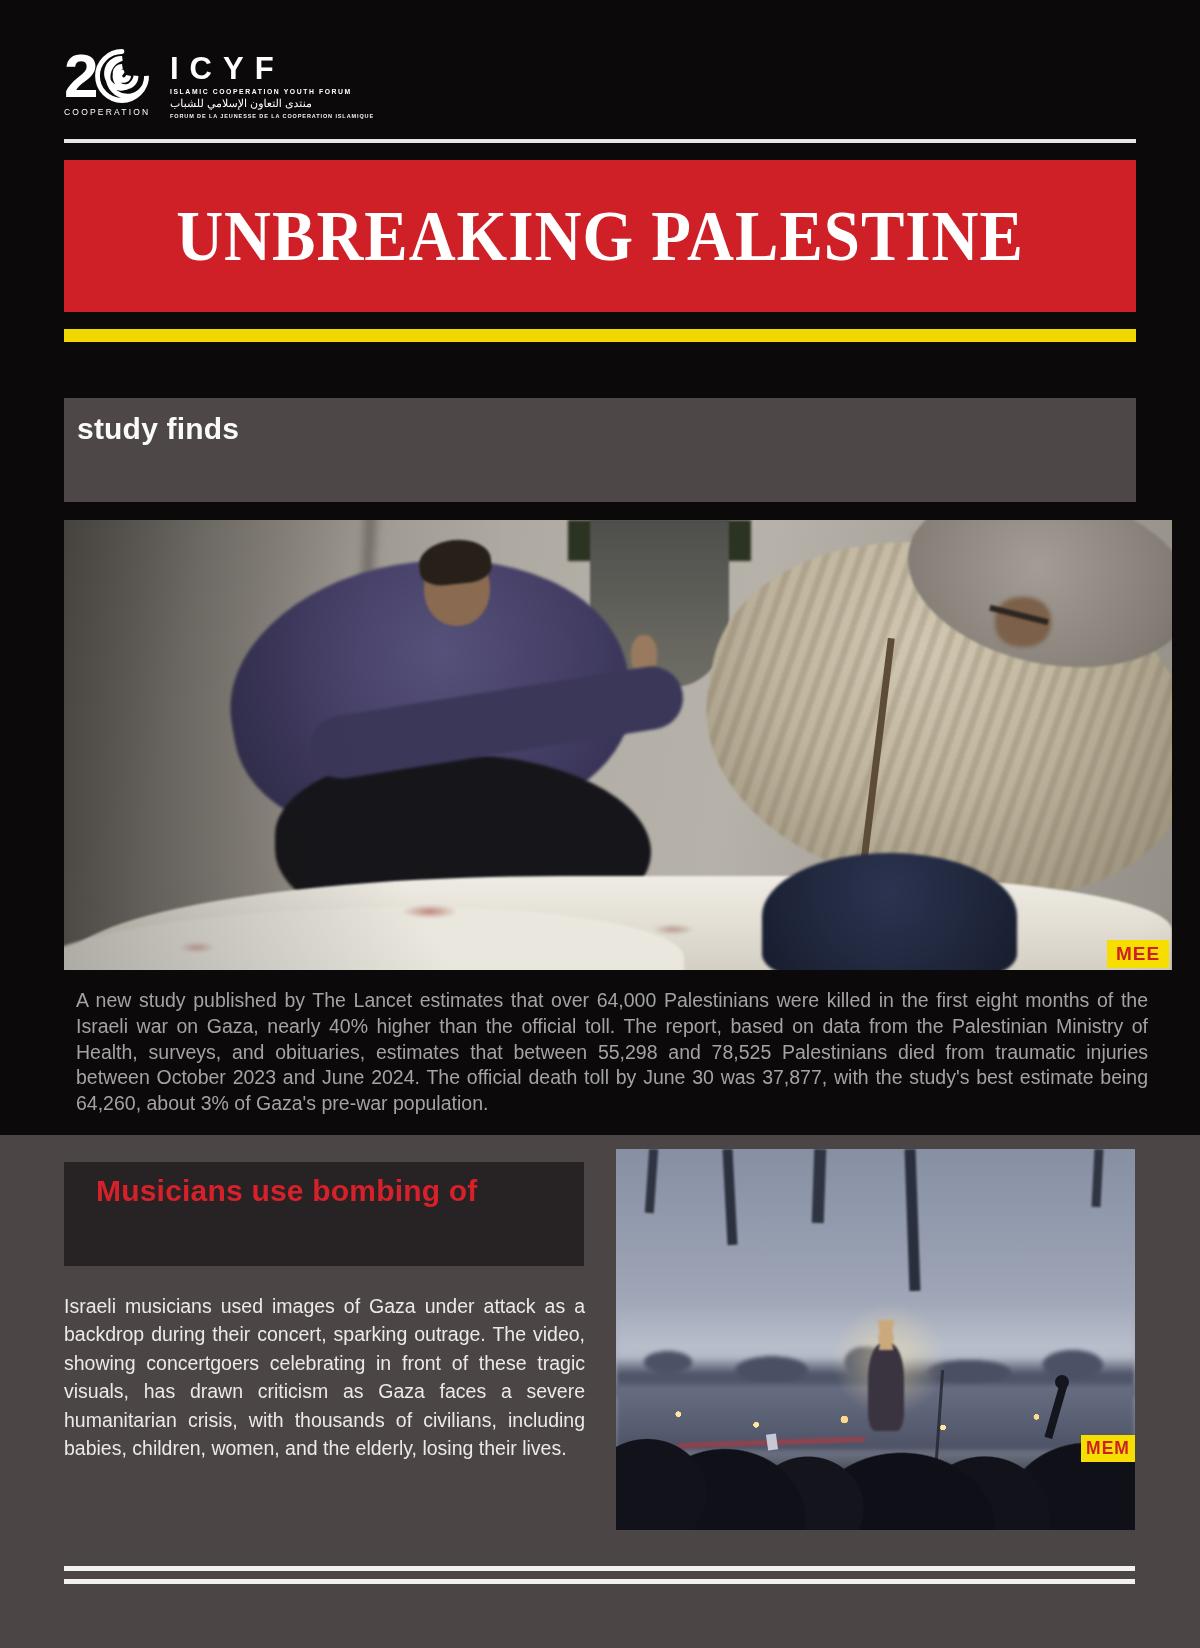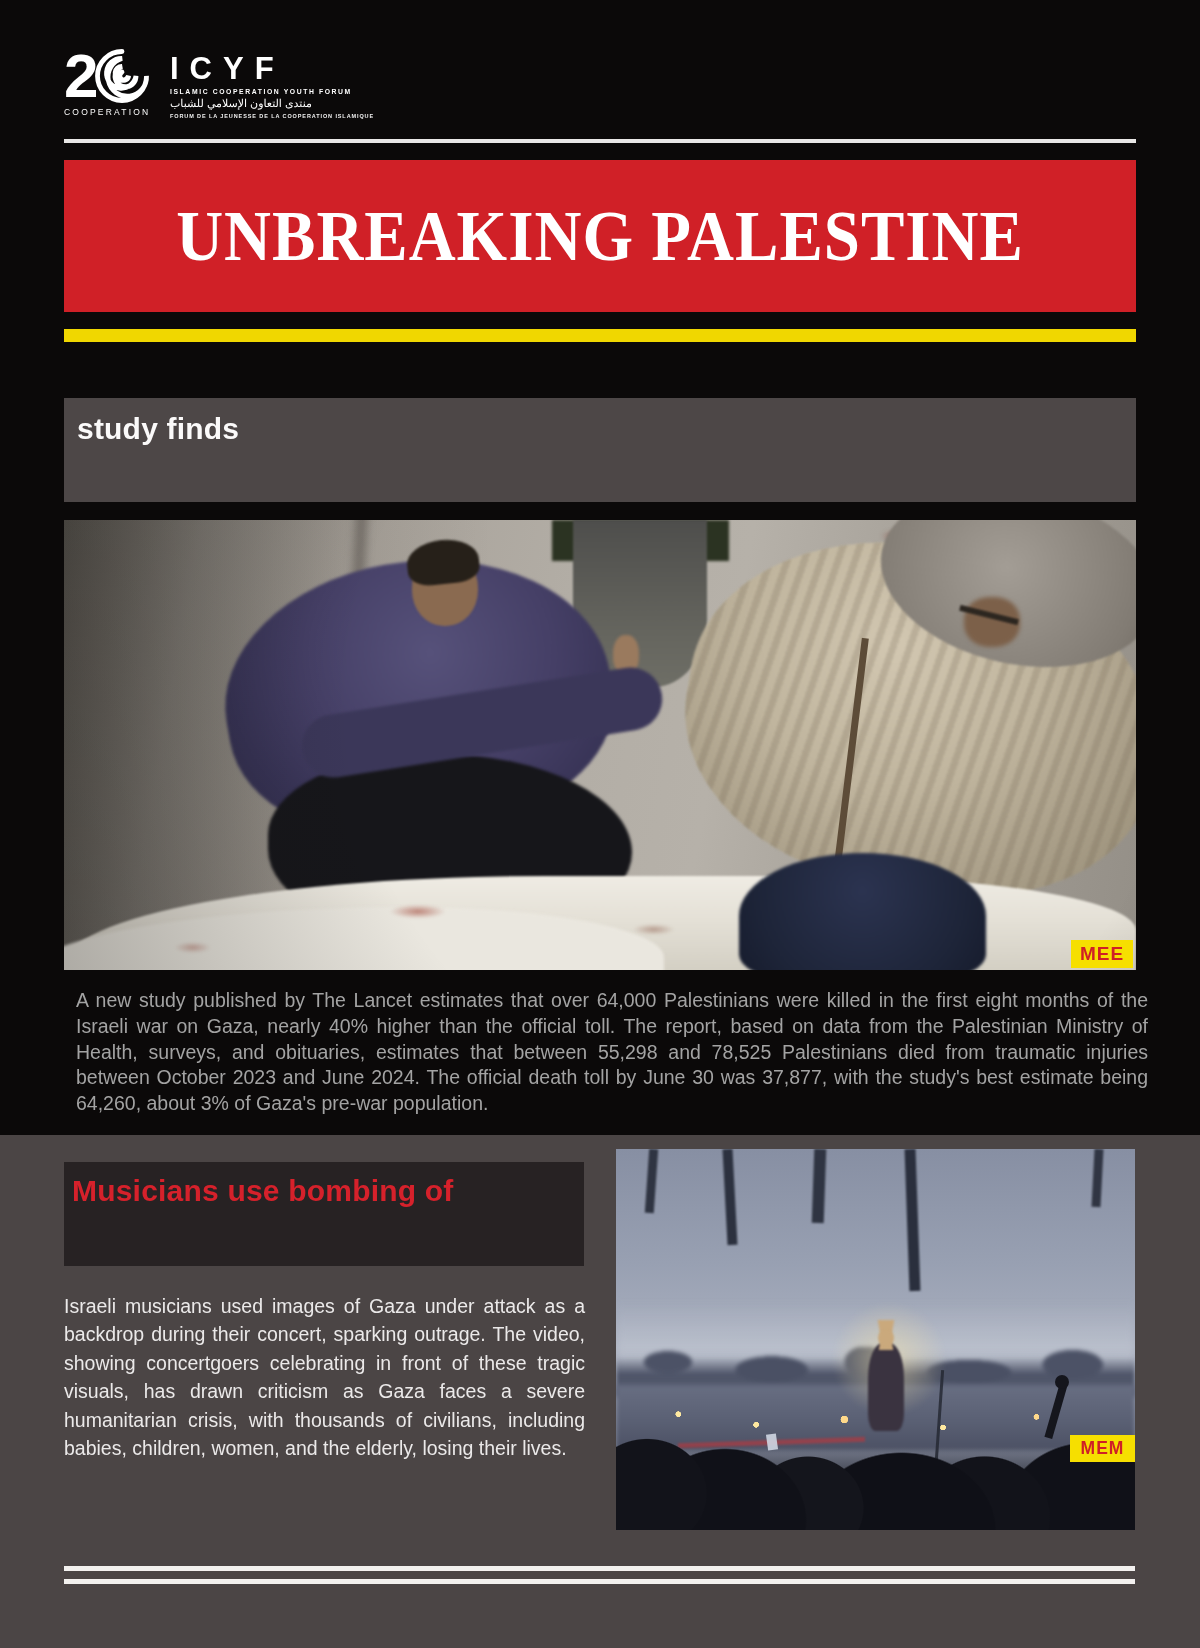--- a/index.html
+++ b/index.html
@@ -30,47 +30,47 @@
     margin:0; color:#fff; font-family:"Liberation Serif", serif; font-weight:bold;
     font-size:65px; letter-spacing:1px; transform:scaleY(1.1); white-space:nowrap;
   }
   .rule-yellow { position:absolute; left:64px; top:329px; width:1072px; height:13px; background:#f0d700; }
   
   .headline-box {
     position:absolute; left:64px; top:398px; width:1072px; height:104px;
     background:#4d4747; box-sizing:border-box; padding:9px 14px 0 13px;
     color:#fbfafa; font-weight:bold; font-size:30px; line-height:43px; letter-spacing:.2px;
   }
-  .photo1 { position:absolute; left:64px; top:520px; width:1072px; height:450px; margin:0; overflow:hidden; background:#0f172a; }
+  .photo1 { position:absolute; left:64px; top:520px; width:1072px; height:450px; margin:0; overflow:hidden; background:#0f172a;padding-left:36px; }
   .body1 {
     position:absolute; left:64px; top:976px; width:1072px; margin:12px;
     color:#a3a3a3; font-size:19.5px; line-height:25.8px; text-align:justify;
   }
   
   .gray-section { position:absolute; left:0; top:1135px; width:1200px; height:513px; background:#4b4545; }
   .heading2-box {
     position:absolute; left:64px; top:1162px; width:520px; height:104px;
-    background:#272223; box-sizing:border-box; padding:7px 0 0 8px;
+    background:#272223; box-sizing:border-box; padding:7px 0 0 32px;
     font-weight:bold; font-size:30px; line-height:44px; color:#d6212b; letter-spacing:.2px;
   }
   .body2 {
     position:absolute; left:64px; top:1292px; width:521px; margin:0;
     color:#ebe9e9; font-size:19.5px; line-height:28.4px; text-align:justify;
   }
   .photo2 { position:absolute; left:616px; top:1149px; width:519px; height:381px; margin:0; overflow:hidden; background:#9aa2b4; }
   .footer-rule { position:absolute; left:64px; width:1071px; height:5px; background:#f3f1ef; }
   .footer-rule.r1 { top:1566px; }
   .footer-rule.r2 { top:1579px; }
   
   .badge {
     position:absolute; display:flex; align-items:center; justify-content:center;
     background:#f6df00; color:#cf1f26; font-weight:bold;
   }
   .badge.mee { right:3px; bottom:2px; width:62px; height:28px; font-size:19px; letter-spacing:1px; }
-  .badge.mem { right:0; bottom:68px; width:65px; height:27px; font-size:17.5px; letter-spacing:1px; }
+  .badge.mem { right:0; bottom:68px; width:54px; height:27px; font-size:17.5px; letter-spacing:1px; }
   
   .photo1 .layer { position:absolute; }
   .p1-wall { inset:0;
     background:linear-gradient(100deg,#757069 0%,#96918a 12%,#a8a29a 26%,#b2ada5 45%,#b6b1a9 60%,#a49f97 78%,#948f87 100%); }
   .p1-corner { left:26%; top:-5%; width:12px; height:115%; background:rgba(55,50,45,.4); transform:rotate(3deg); filter:blur(4px); }
   .p1-wallshade { inset:0; background:linear-gradient(90deg,rgba(40,38,34,.38),rgba(40,38,34,.08) 26%,transparent 40%); }
   .p1-marks { left:70%; top:0; width:28%; height:30%;
     background:radial-gradient(26px 10px at 28% 12%,rgba(122,40,28,.55),transparent 70%),
                radial-gradient(10px 26px at 47% 45%,rgba(110,45,30,.45),transparent 70%),
                radial-gradient(18px 8px at 70% 20%,rgba(100,60,40,.35),transparent 70%);

